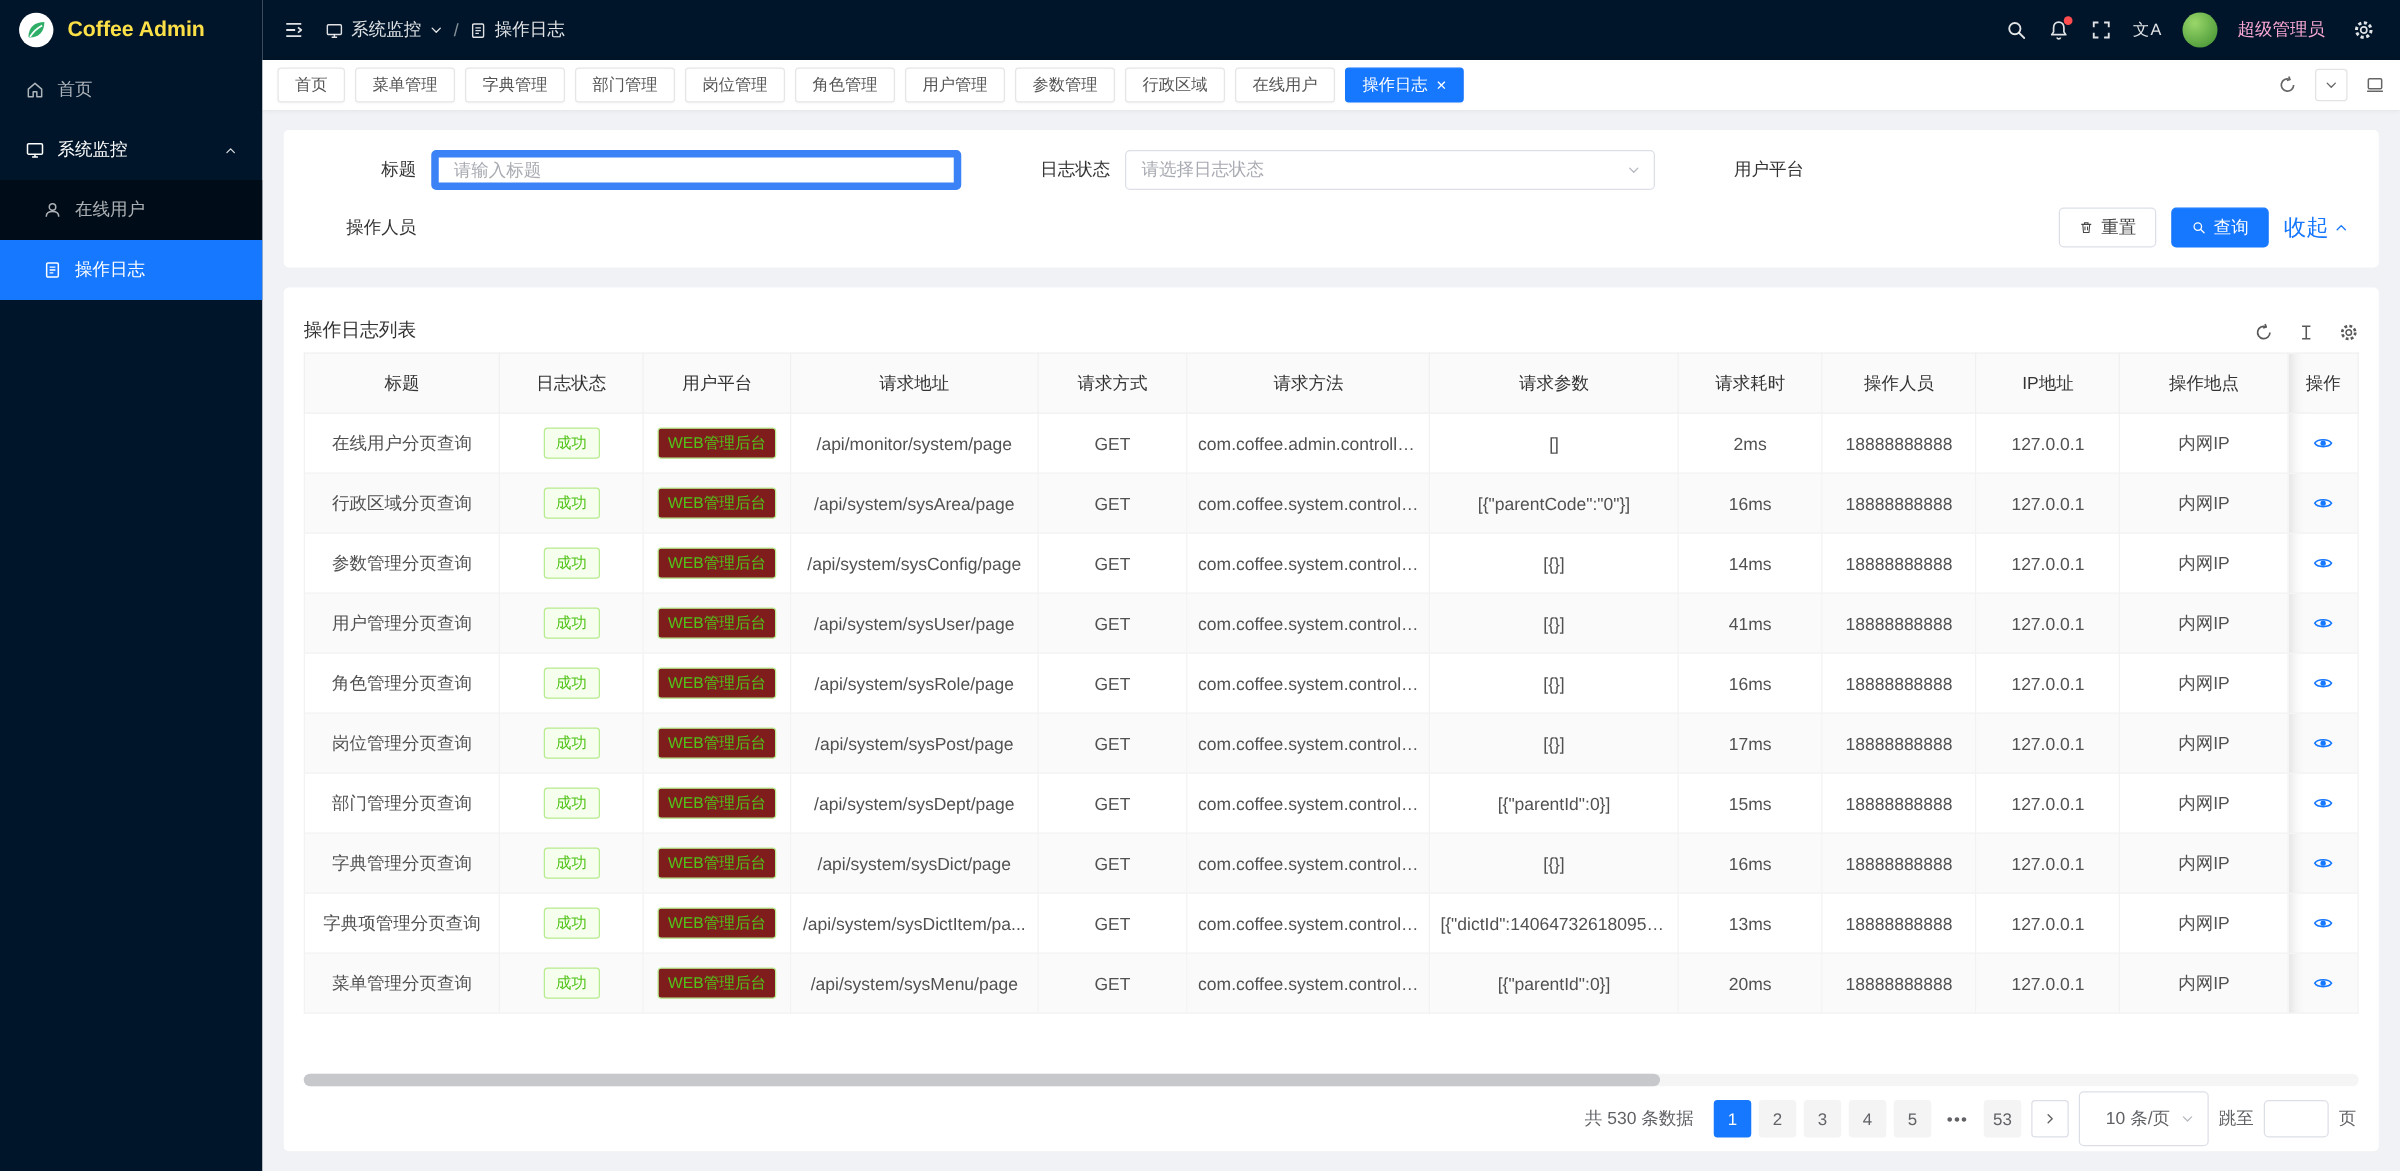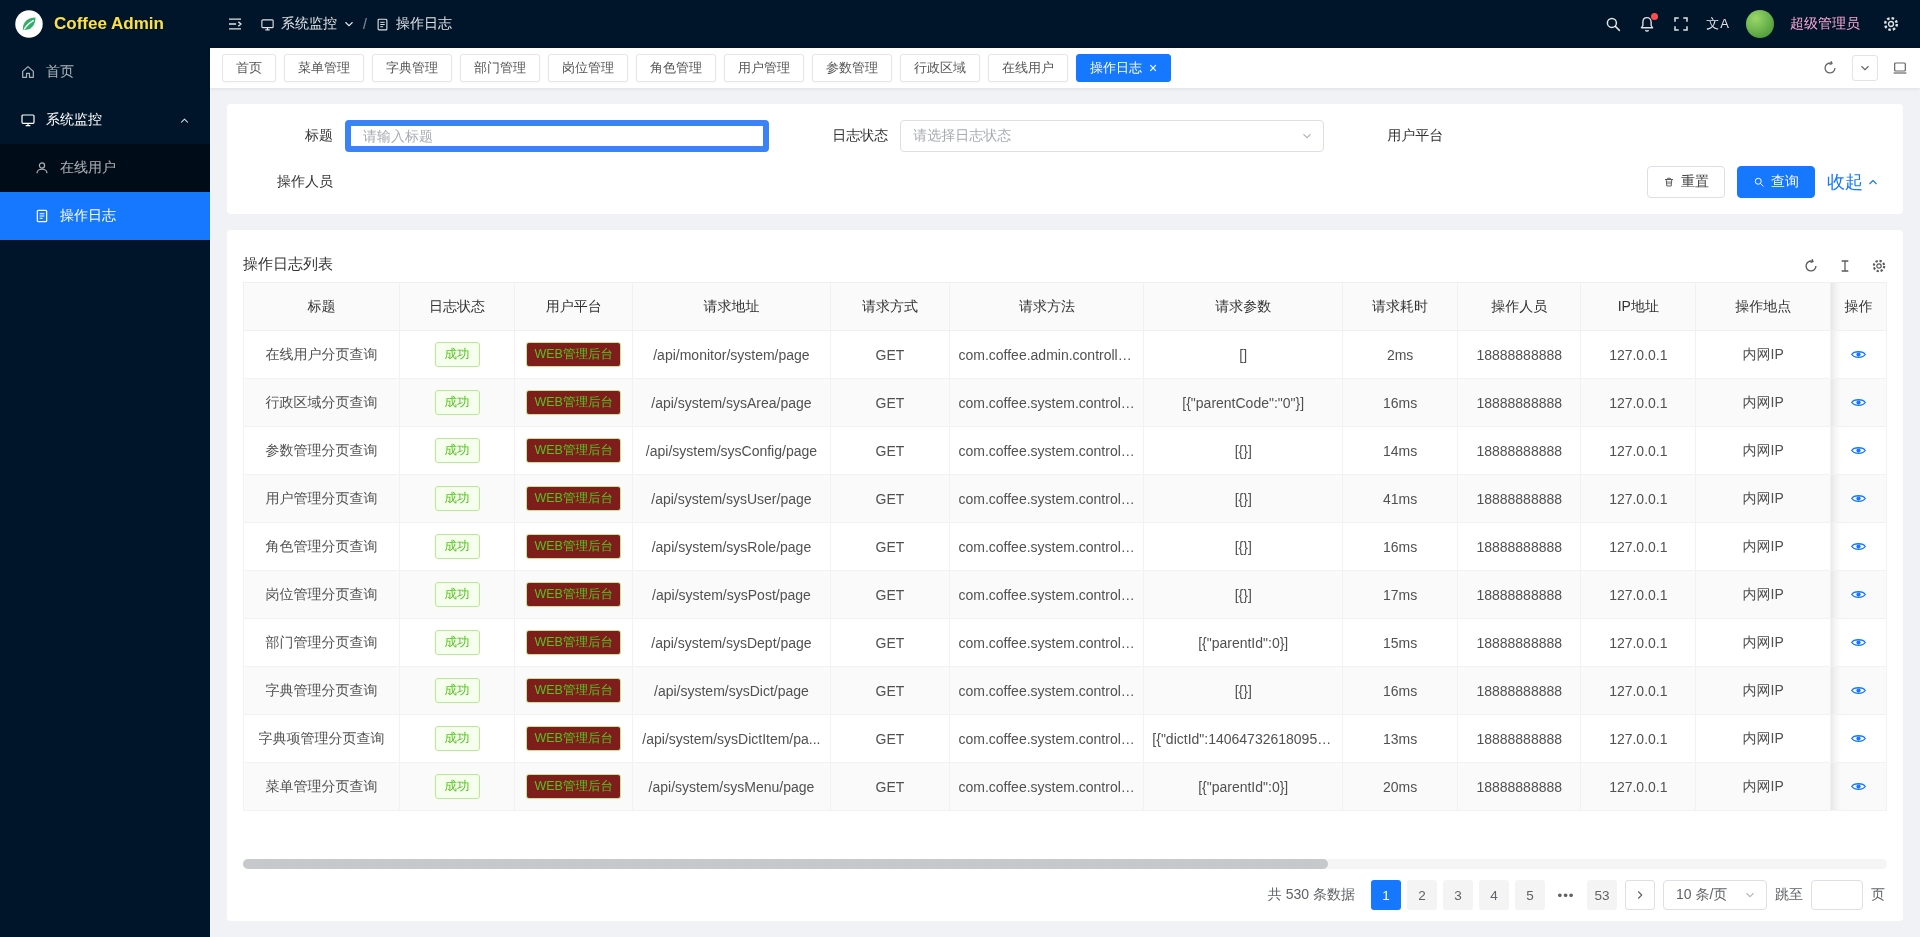--- a/index.html
+++ b/index.html
@@ -87,21 +87,21 @@
   .scroll-track { margin-top: auto; height: 10px; background: #f5f5f5; border-radius: 5px; flex: none; }
   .scroll-thumb { width: 66%; height: 10px; background: #c6c8cc; border-radius: 5px; cursor: pointer; }
 
   .pager { flex: none; height: 52px; display: flex; align-items: center; justify-content: flex-end; gap: 8px; color: #606266; font-size: 14px; padding: 0 2px; }
   .total { margin-right: 8px; }
   .page-list { display: flex; align-items: center; gap: 6px; }
   .page-btn { min-width: 30px; height: 30px; border: none; border-radius: 3px; background: #f4f4f5; color: #606266; font-size: 13.5px; cursor: pointer; font-family: inherit; }
   .page-btn.active { background: #1677ff; color: #fff; }
   .page-btn.dots { background: transparent; letter-spacing: 1px; }
   .page-next { width: 30px; height: 30px; border: 1px solid #dcdfe6; border-radius: 3px; background: #fff; color: #606266; display: inline-flex; align-items: center; justify-content: center; cursor: pointer; }
-  .size-select { flex: 0 0 auto; width: 104px; height: 30px; color: #606266; }
+  .size-select { flex: 0 0 auto; width: 104px; height: 44px; color: #606266; justify-content: flex-end; }
   .jump-input { width: 52px; height: 30px; border: 1px solid #dcdfe6; border-radius: 4px; outline: none; padding: 0 8px; font-family: inherit; font-size: 14px; }
 </style>
 </head>
 <body>
 
 <svg width="0" height="0" style="position:absolute">
   <symbol id="i-home" viewBox="0 0 24 24">
       <path d="M4 11 L12 4 L20 11 V20 H14.2 V14.2 H9.8 V20 H4 Z" fill="none" stroke="currentColor" stroke-width="1.8" stroke-linejoin="round"></path>
     </symbol>
   <symbol id="i-gear" viewBox="0 0 24 24">

